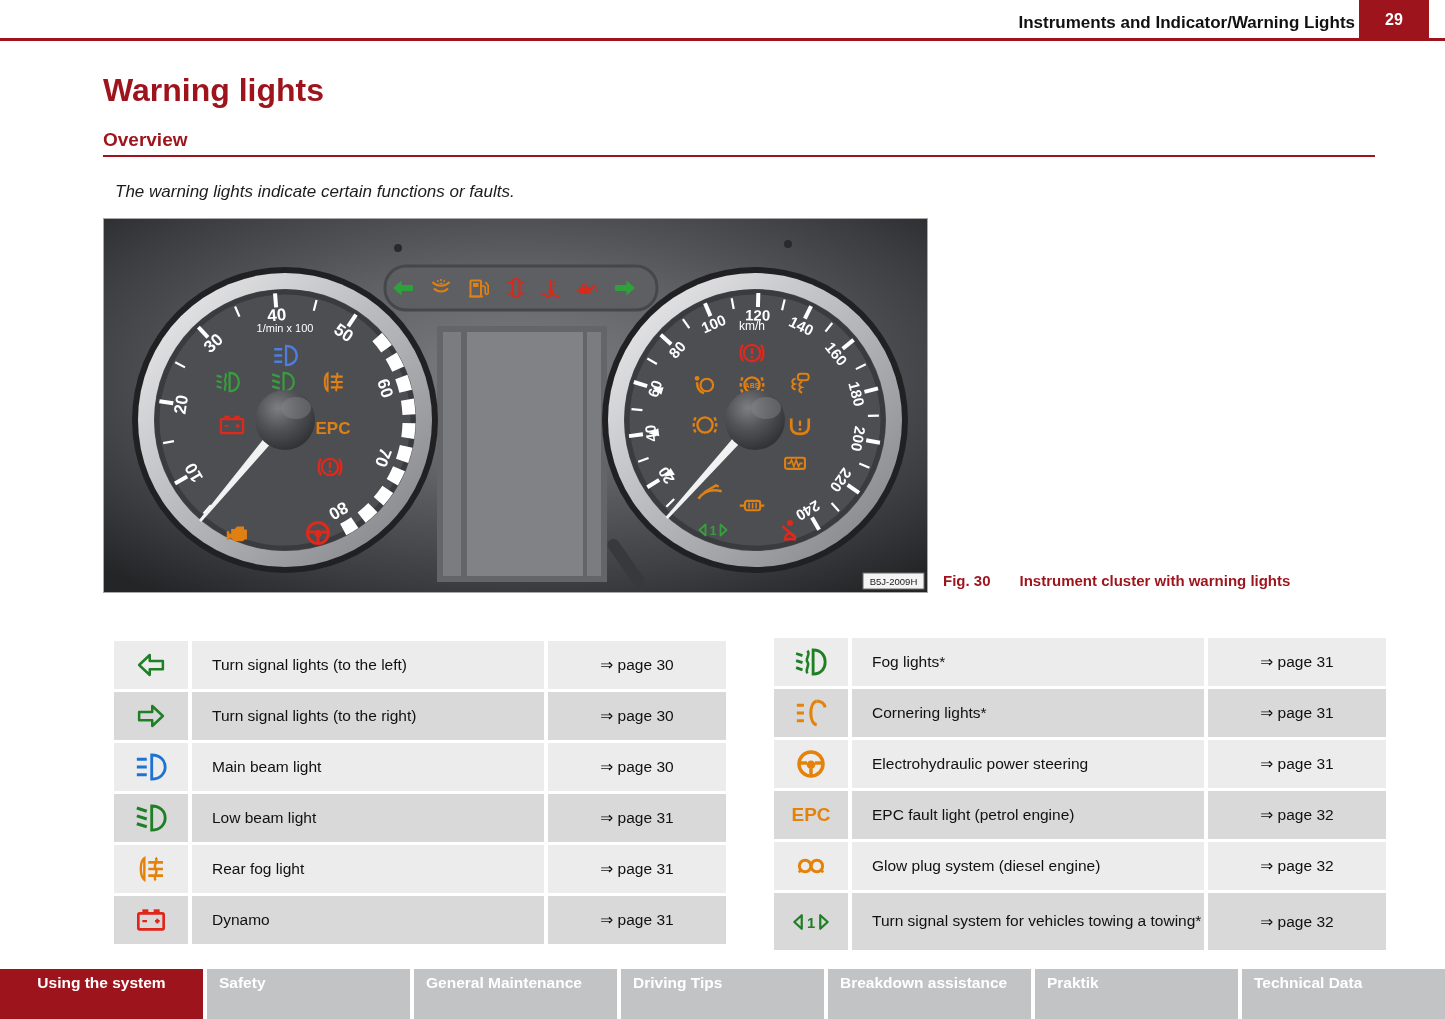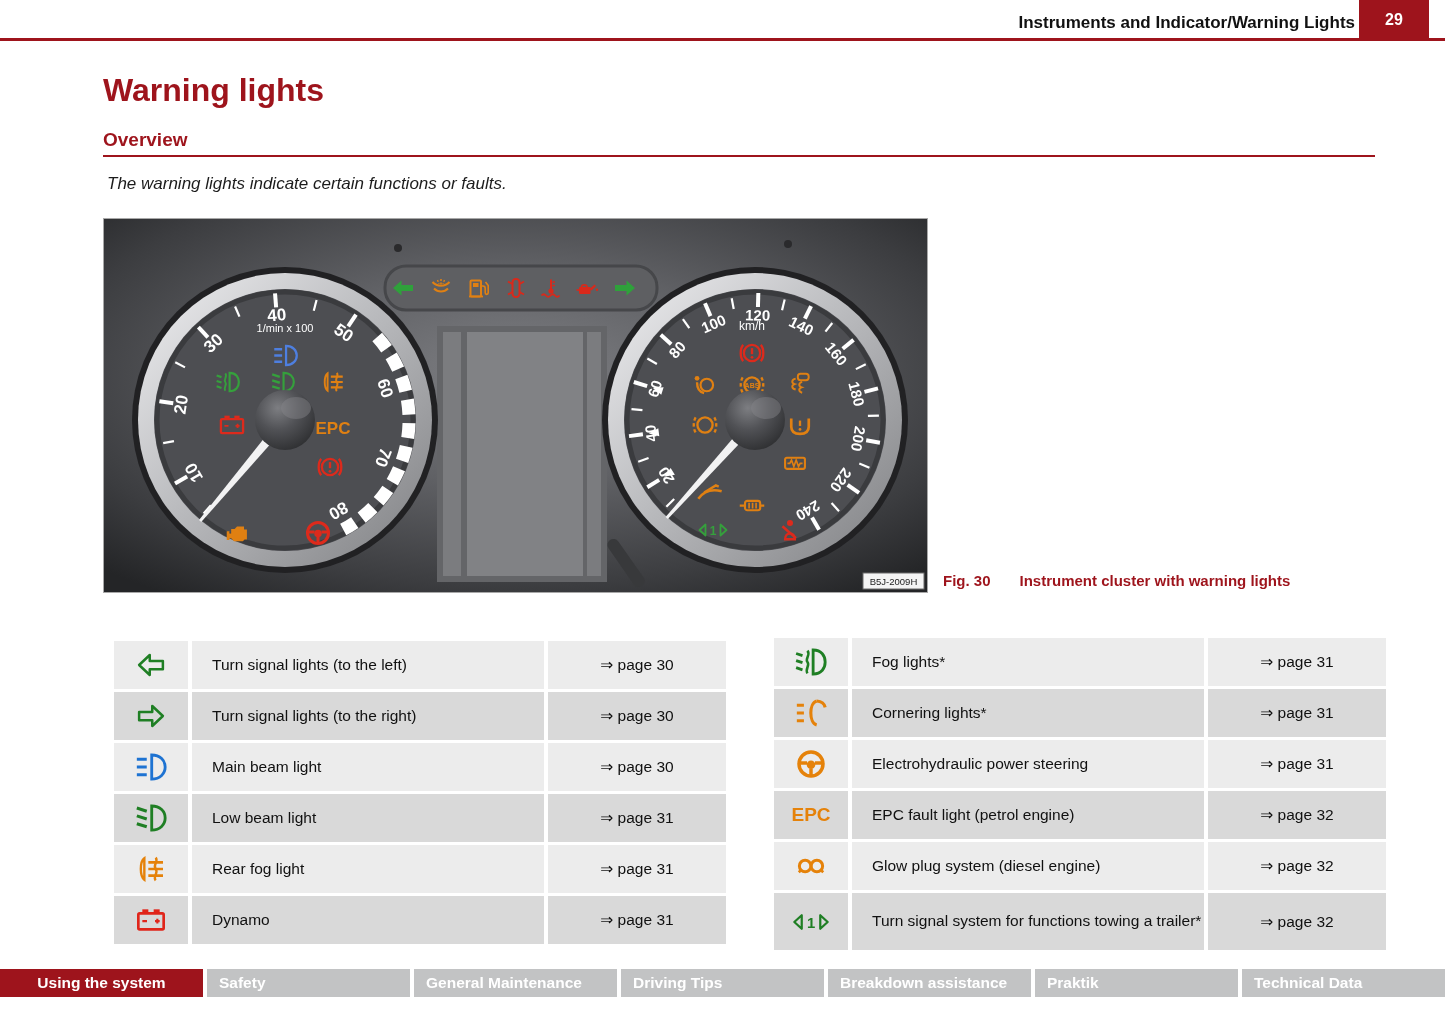--- a/index.html
+++ b/index.html
@@ -14,41 +14,41 @@
         font-family:"Liberation Sans",sans-serif;color:var(--ink);}
   
   .hdr-title{position:absolute;top:13px;right:90px;font-size:17px;font-weight:bold;color:#111;}
   .hdr-pagebox{position:absolute;top:0;right:16px;width:70px;height:40px;background:var(--red);
         color:#fff;font-weight:bold;font-size:16px;display:flex;align-items:center;justify-content:center;}
   .hdr-rule{position:absolute;top:38px;left:0;width:1445px;height:3px;background:var(--red);}
   
   .doc-title{position:absolute;left:103px;top:72px;margin:0;font-size:32px;font-weight:bold;color:var(--red);}
   .section-h{position:absolute;left:103px;top:129px;margin:0;width:1272px;font-size:19px;font-weight:bold;
         color:var(--red);border-bottom:2px solid var(--red);padding-bottom:4px;box-sizing:border-box;}
-  .intro{position:absolute;left:103px;top:170px;margin:4px;font-size:17px;font-style:italic;color:#1c1c1c;}
+  .intro{position:absolute;left:103px;top:170px;margin:12px;font-size:17px;font-style:italic;color:#1c1c1c;}
   
   .figure{position:absolute;left:103px;top:218px;width:825px;height:375px;}
   .fig-caption{position:absolute;left:943px;top:572px;font-size:15px;font-weight:bold;color:var(--red);}
   .fig-caption .cap-text{margin-left:29px;}
   
   .wtable{position:absolute;width:612px;padding-left:11px;}
   .wtable.tleft{left:103px;top:641px;}
   .wtable.tright{left:763px;top:638px;}
   .wrow{display:flex;height:48px;margin-bottom:3px;}
   .wrow.tall{height:57px;}
   .wrow:nth-child(odd)>div{background:var(--row-light);}
   .wrow:nth-child(even)>div{background:var(--row-dark);}
   .cell-icon{width:74px;margin-right:4px;display:flex;align-items:center;justify-content:center;}
   .cell-desc{flex:1;margin-right:4px;display:flex;align-items:center;padding-left:20px;
         font-size:15.5px;line-height:1.2;color:#111;}
   .cell-page{width:178px;display:flex;align-items:center;justify-content:center;font-size:15.5px;color:#111;}
   .ticon{display:block;}
   
   .tabs{position:absolute;left:0;top:969px;width:1445px;height:45px;display:flex;gap:4px;}
-  .tab{width:203px;height:28px;box-sizing:border-box;background:var(--tab-gray);color:#fff;
+  .tab{width:203px;height:50px;box-sizing:border-box;background:var(--tab-gray);color:#fff;
         font-size:15.5px;font-weight:bold;padding:5px 0 0 12px;}
   .tab.active{background:var(--red);text-align:center;padding-left:0;}
   .defs-hidden{position:absolute;width:0;height:0;overflow:hidden;}
 </style>
 </head>
 <body>
 
 <svg class="defs-hidden" aria-hidden="true">
   <defs>
     <symbol id="sym-arrow-left-o" viewBox="0 0 24 24">
@@ -480,21 +480,21 @@
         </div>
       <div class="cell-desc">Glow plug system (diesel engine)</div>
       <div class="cell-page">⇒ page 32</div>
     </div>
     <div class="wrow tall">
       <div class="cell-icon">
           <svg class="ticon" width="42" height="30" style="color:#1F7F24">
             <use href="#sym-trailer-turn" width="42" height="30"></use>
           </svg>
         </div>
-      <div class="cell-desc">Turn signal system for functions towing a trailer*</div>
+      <div class="cell-desc">Turn signal system for vehicles towing a towing*</div>
       <div class="cell-page">⇒ page 32</div>
     </div>
   </div>
 
   <div class="tabs">
     <div class="tab active">Using the system</div>
     <div class="tab">Safety</div>
     <div class="tab">General Maintenance</div>
     <div class="tab">Driving Tips</div>
     <div class="tab">Breakdown assistance</div>

